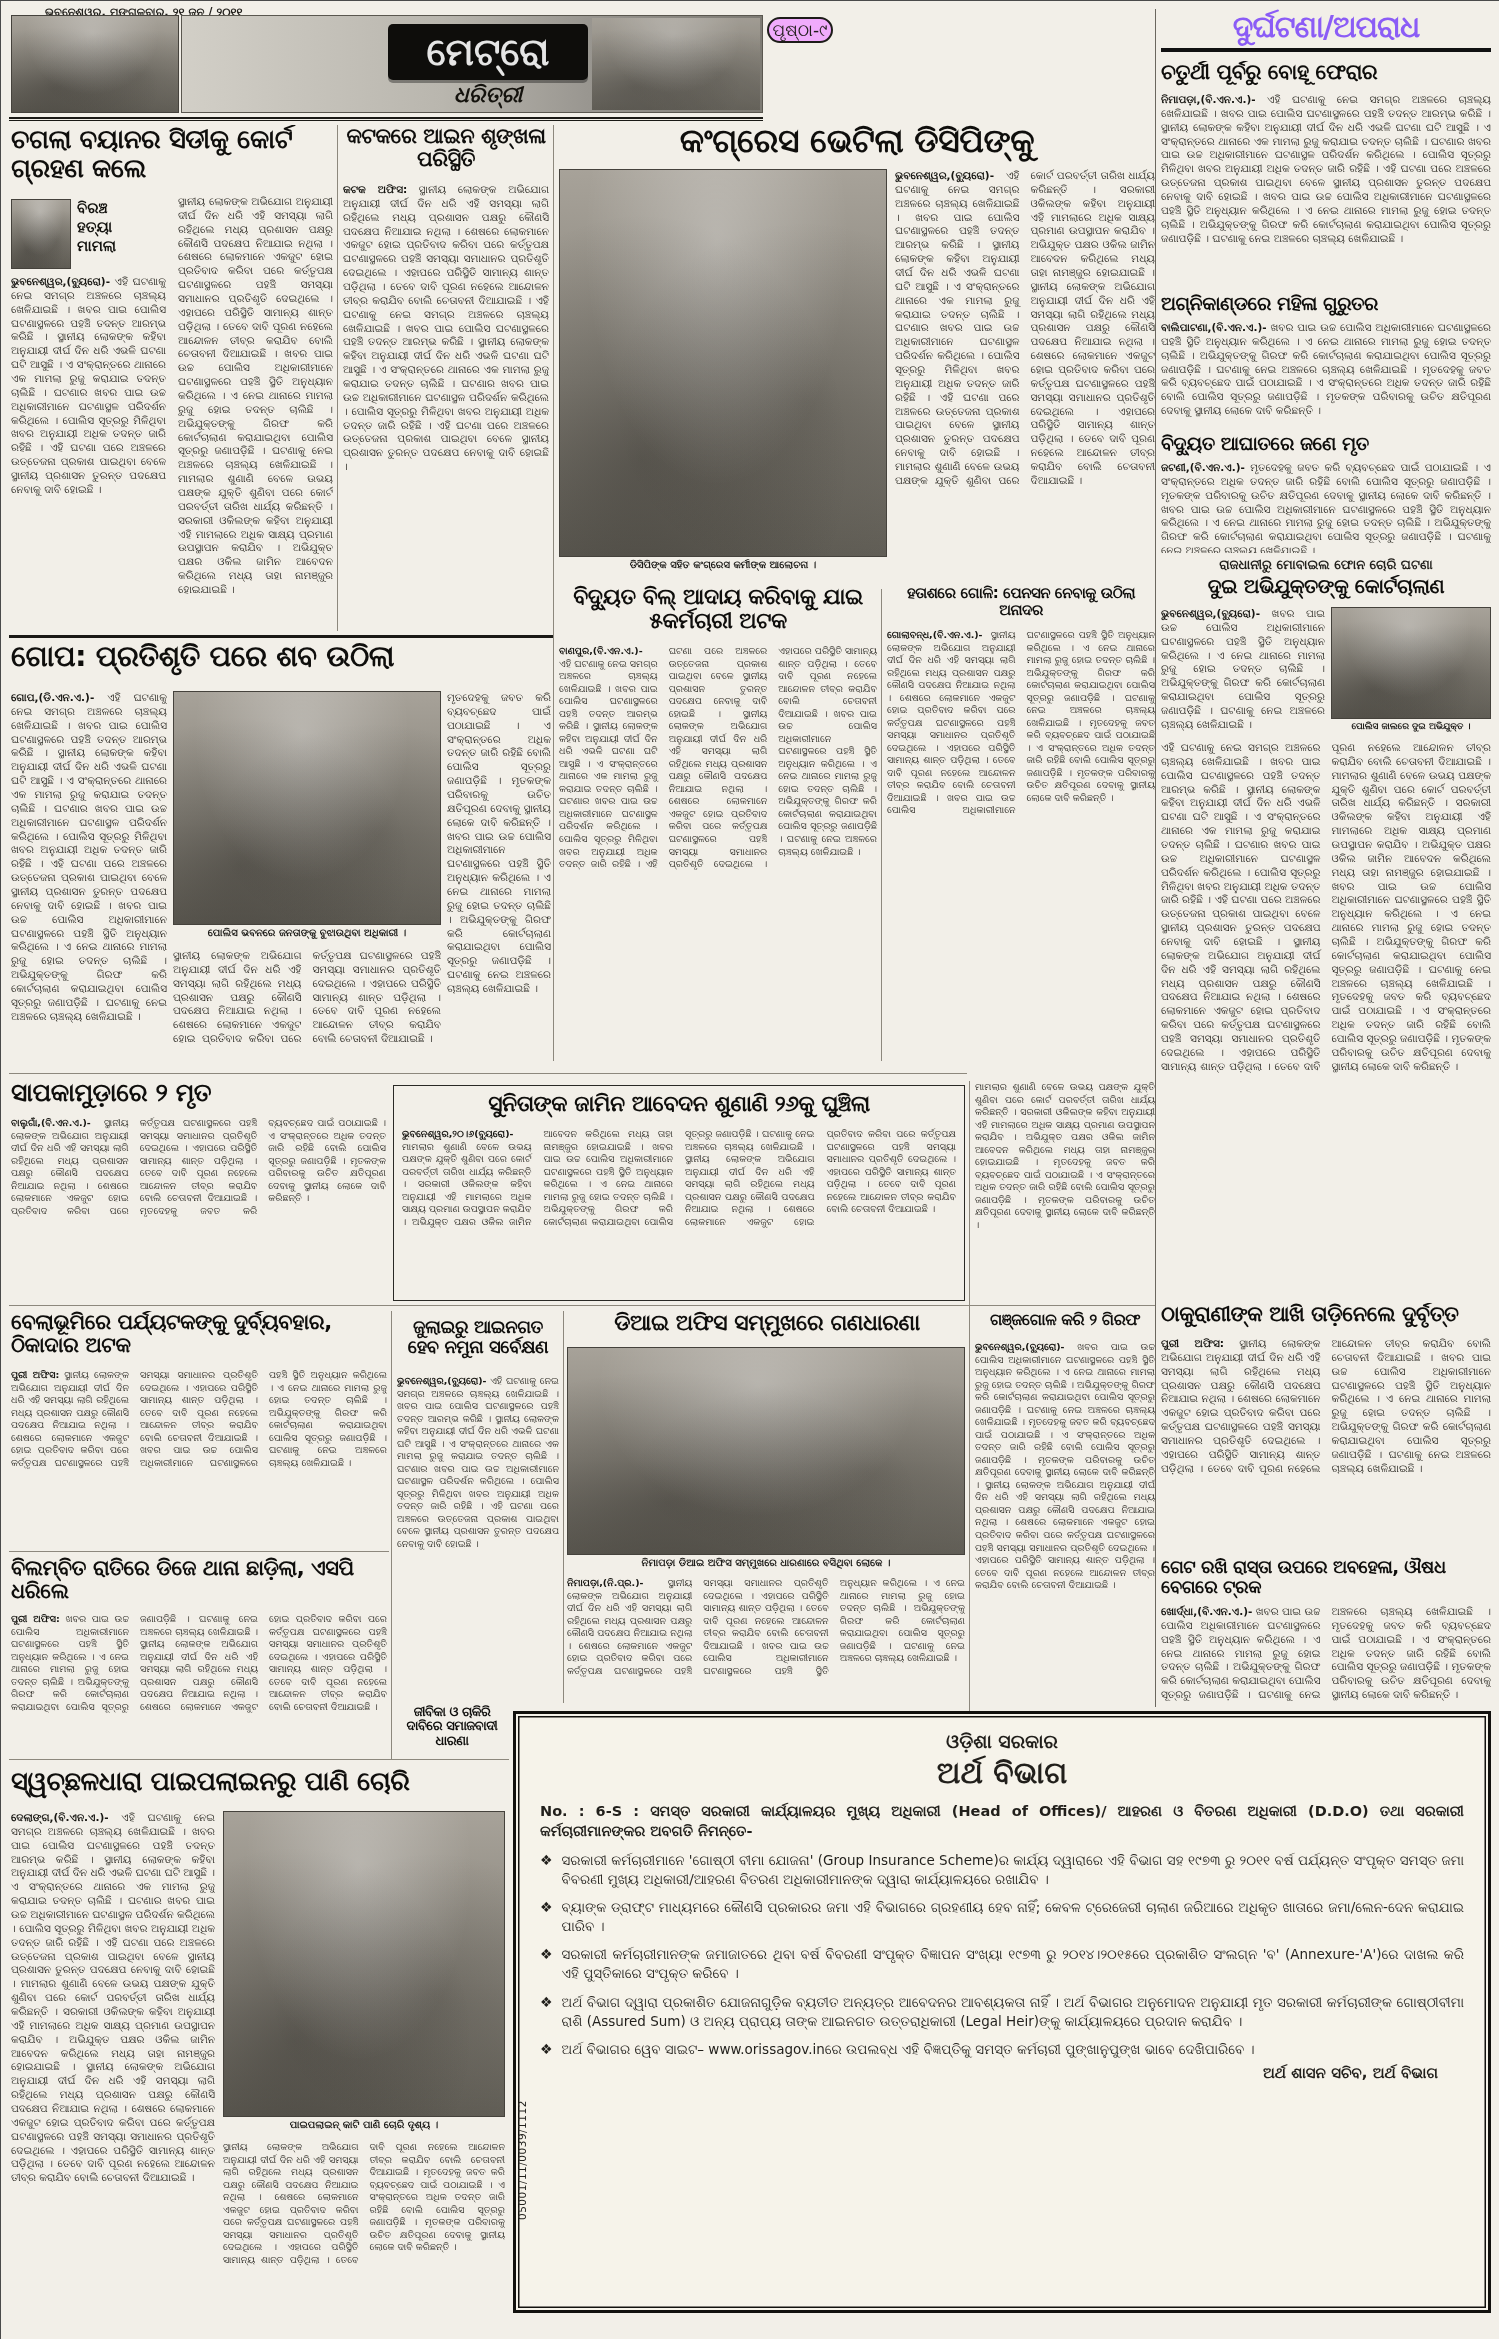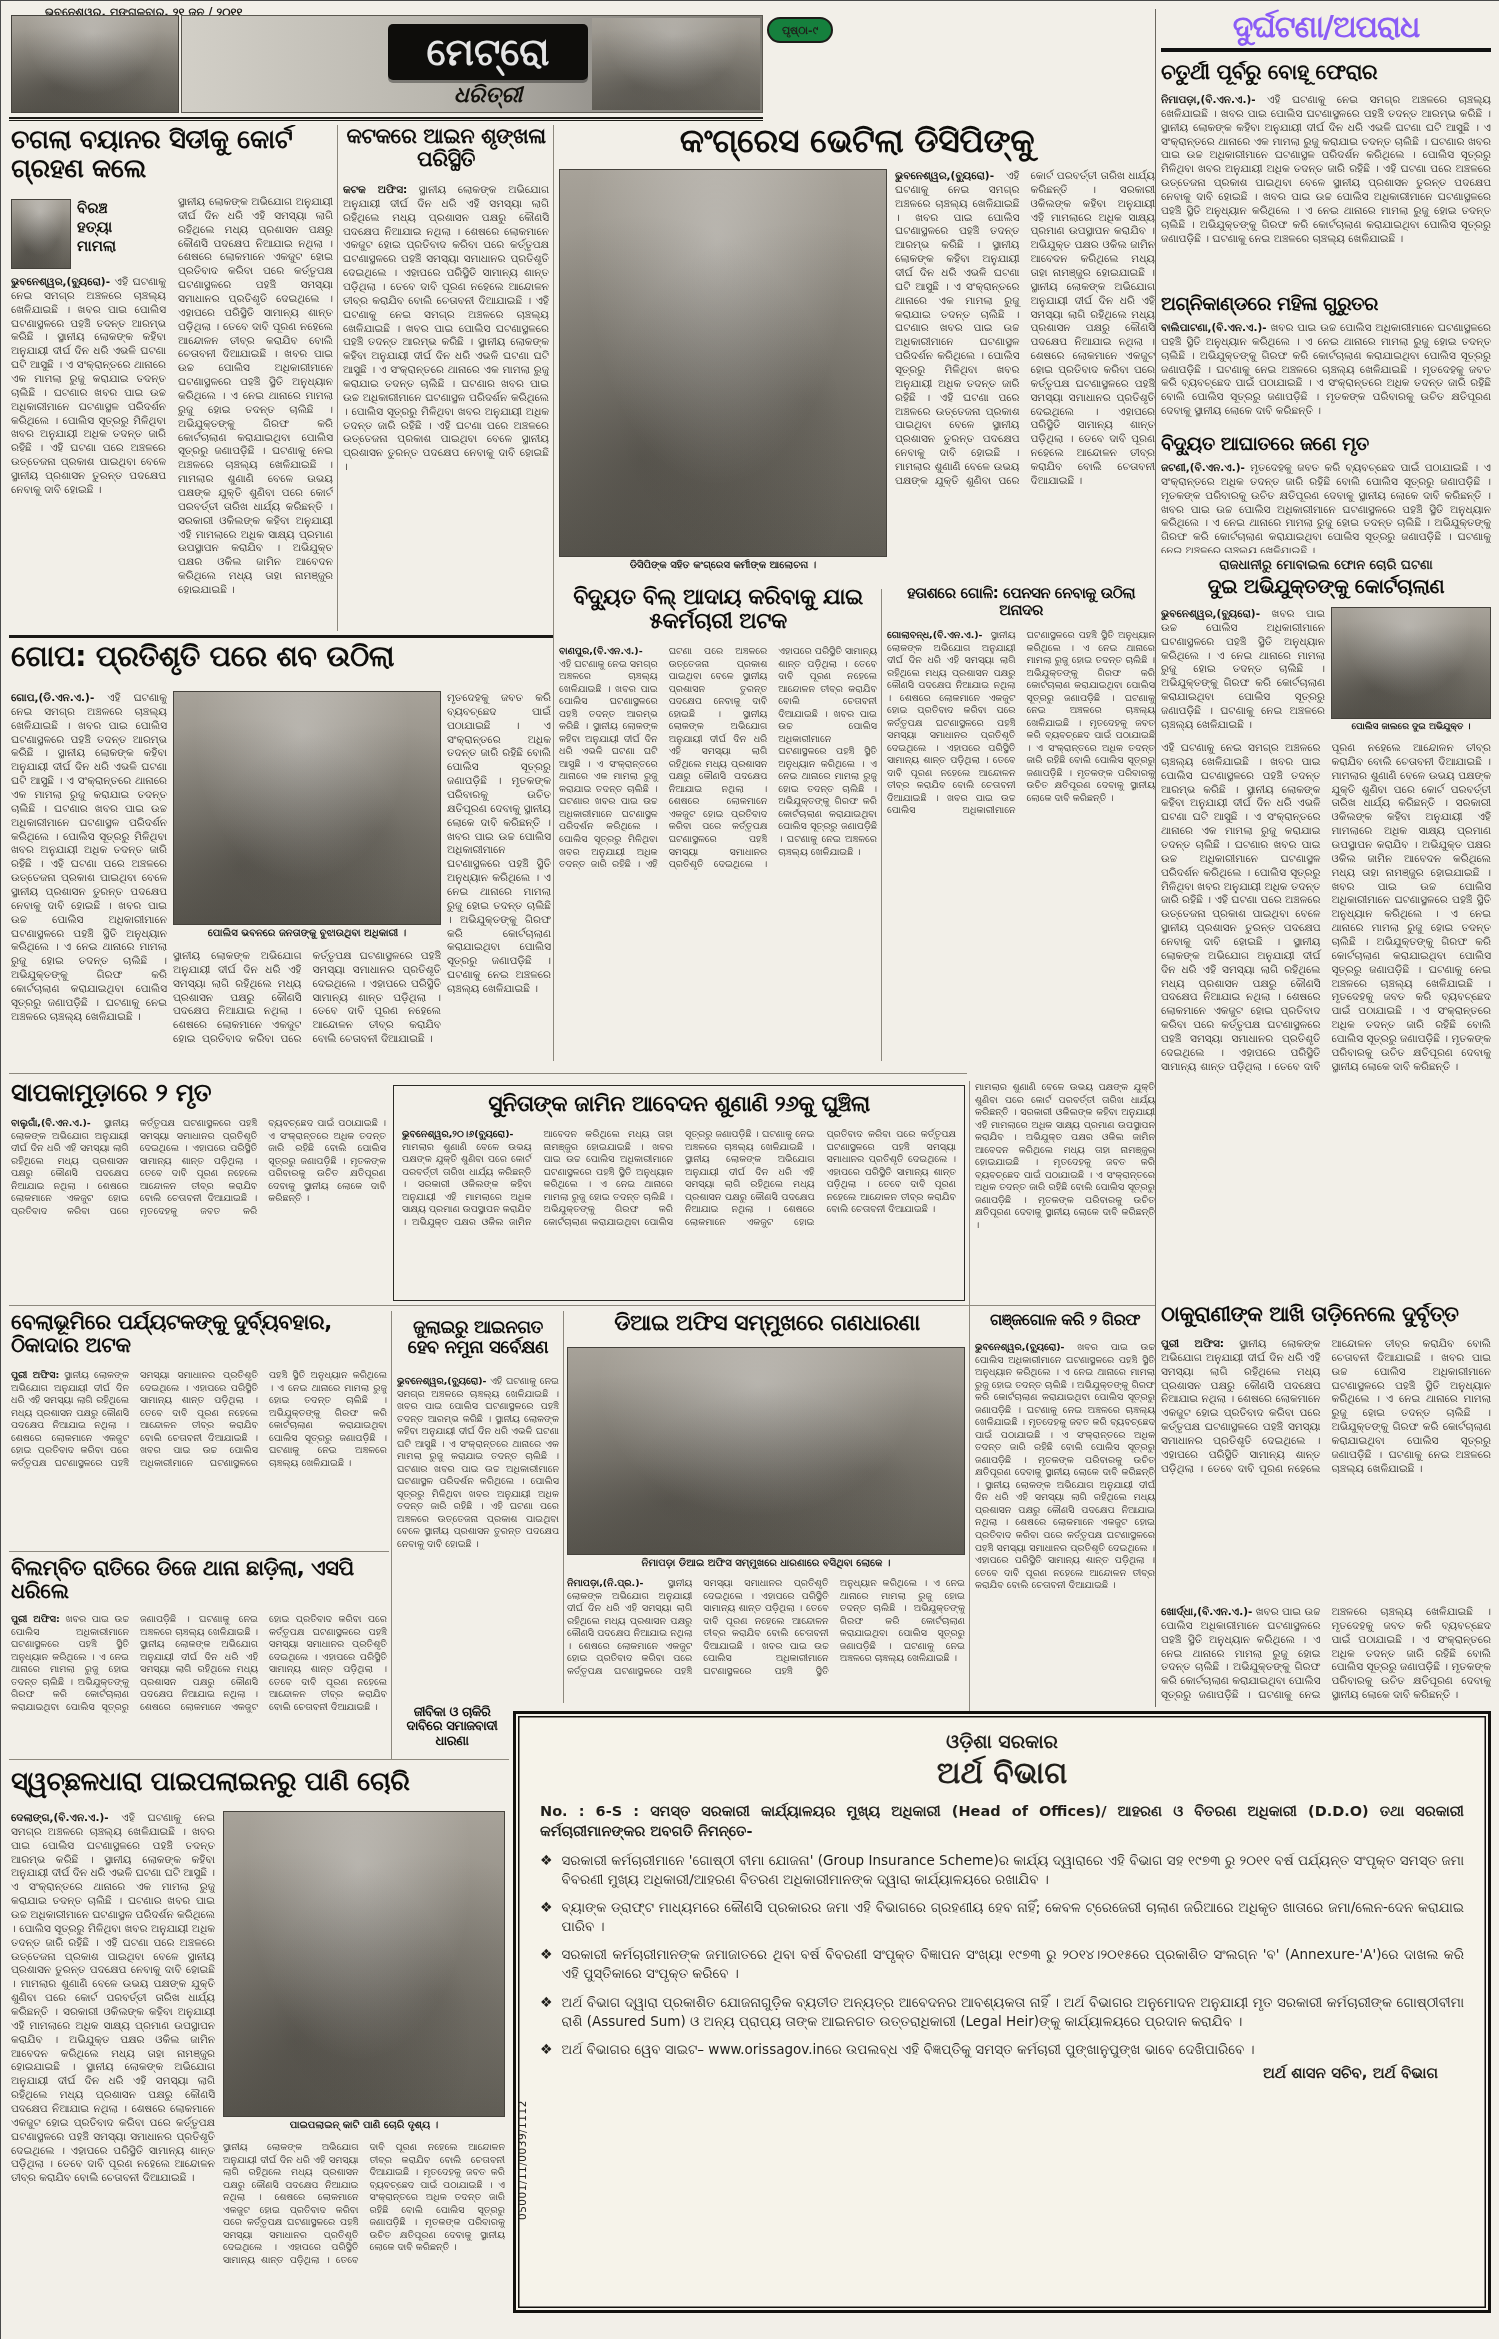--- a/index.html
+++ b/index.html
@@ -18,22 +18,22 @@
   .photo{border:1px solid #45423c;background:
      radial-gradient(ellipse at 48% 18%, rgba(255,255,255,.28), transparent 55%),
      radial-gradient(ellipse at 25% 75%, rgba(20,18,15,.30), transparent 60%),
      radial-gradient(ellipse at 75% 60%, rgba(30,28,24,.22), transparent 55%),
      linear-gradient(180deg,#a7a299 0%,#87837a 55%,#615e56 100%);}
   .cap{font-size:10px;font-weight:bold;text-align:center;color:#1c1b18;overflow:hidden;}
   .vline{border-left:1px solid #8d887d;width:0;}
   .hline{border-top:1px solid #8d887d;height:0;}
   .thick{border-top:3px solid #1a1915;height:0;}
   .mast-rule{border-top:2px solid #1a1915;border-bottom:1px solid #1a1915;height:4px;}
-  .pill{border:2px solid #1d1c19;border-radius:14px;background:#15803d;
-        display:flex;align-items:center;justify-content:center;font-weight:bold;font-size:11px;}
+  .pill{border:2px solid #1d1c19;border-radius:14px;background:#f0abfc;
+        display:flex;align-items:center;justify-content:center;font-weight:normal;font-size:17px;}
   .collage{background:linear-gradient(90deg,#d2cfc7 0%,#b9b6ae 45%,#999690 70%,#7e7b74 100%);
            border:1px solid #5a574f;}
   .logo-box{position:absolute;background:#0e0d0b;color:#e5e5e5;border-radius:5px;
             display:flex;align-items:center;justify-content:center;font-size:38px;font-weight:bold;
             box-shadow:0 3px 0 rgba(0,0,0,.35);}
   .logo-sub{position:absolute;font-style:italic;font-weight:bold;font-size:22px;color:#14120d;text-align:center;}
   .rail-hd{font-size:30px;font-weight:bold;letter-spacing:-1px;border-bottom:4px solid #111;
            padding-bottom:3px;color:#8b5cf6;}
   .kicker{font-size:13px;font-weight:bold;text-align:center;}
   .inset{display:flex;gap:6px;margin:4px 0 6px 0;}
@@ -114,20 +114,21 @@
       <span>ମୃତଦେହକୁ ଜବତ କରି ବ୍ୟବଚ୍ଛେଦ ପାଇଁ ପଠାଯାଇଛି । ଏ ସଂକ୍ରାନ୍ତରେ ଅଧିକ ତଦନ୍ତ ଜାରି ରହିଛି ବୋଲି ପୋଲିସ ସୂତ୍ରରୁ ଜଣାପଡ଼ିଛି । ମୃତକଙ୍କ ପରିବାରକୁ ଉଚିତ କ୍ଷତିପୂରଣ ଦେବାକୁ ସ୍ଥାନୀୟ ଲୋକେ ଦାବି କରିଛନ୍ତି ।</span>
     </div>
 
     <div class="abs hl" style="left:0;top:1294px;width:330px;height:30px;font-size:21px;">ଠାକୁରାଣୀଙ୍କ ଆଖି ତାଡ଼ିନେଲେ ଦୁର୍ବୃତ୍ତ</div>
     <div class="abs body c2" style="left:0;top:1328px;width:330px;height:216px;">
       <span class="dl">ପୁରୀ ଅଫିସ:</span>
       <span>ସ୍ଥାନୀୟ ଲୋକଙ୍କ ଅଭିଯୋଗ ଅନୁଯାୟୀ ଦୀର୍ଘ ଦିନ ଧରି ଏହି ସମସ୍ୟା ଲାଗି ରହିଥିଲେ ମଧ୍ୟ ପ୍ରଶାସନ ପକ୍ଷରୁ କୌଣସି ପଦକ୍ଷେପ ନିଆଯାଇ ନଥିଲା । ଶେଷରେ ଲୋକମାନେ ଏକଜୁଟ ହୋଇ ପ୍ରତିବାଦ କରିବା ପରେ କର୍ତ୍ତୃପକ୍ଷ ଘଟଣାସ୍ଥଳରେ ପହଞ୍ଚି ସମସ୍ୟା ସମାଧାନର ପ୍ରତିଶୃତି ଦେଇଥିଲେ । ଏହାପରେ ପରିସ୍ଥିତି ସାମାନ୍ୟ ଶାନ୍ତ ପଡ଼ିଥିଲା । ତେବେ ଦାବି ପୂରଣ ନହେଲେ ଆନ୍ଦୋଳନ ତୀବ୍ର କରାଯିବ ବୋଲି ଚେତାବନୀ ଦିଆଯାଇଛି ।</span>
       <span>ଖବର ପାଇ ଉଚ୍ଚ ପୋଲିସ ଅଧିକାରୀମାନେ ଘଟଣାସ୍ଥଳରେ ପହଞ୍ଚି ସ୍ଥିତି ଅନୁଧ୍ୟାନ କରିଥିଲେ । ଏ ନେଇ ଥାନାରେ ମାମଲା ରୁଜୁ ହୋଇ ତଦନ୍ତ ଚାଲିଛି । ଅଭିଯୁକ୍ତଙ୍କୁ ଗିରଫ କରି କୋର୍ଟଚାଲାଣ କରାଯାଇଥିବା ପୋଲିସ ସୂତ୍ରରୁ ଜଣାପଡ଼ିଛି । ଘଟଣାକୁ ନେଇ ଅଞ୍ଚଳରେ ଚାଞ୍ଚଲ୍ୟ ଖେଳିଯାଇଛି ।</span>
     </div>
 
+    <div class="abs hl" style="left:0;top:1548px;width:330px;height:44px;font-size:18px;">ଗେଟ ରଖି ରାସ୍ତା ଉପରେ ଅବହେଳା, ଔଷଧ ବେଗରେ ଟ୍ରକ</div>
     <div class="abs body c2" style="left:0;top:1596px;width:330px;height:98px;">
       <span class="dl">ଖୋର୍ଦ୍ଧା,(ବି.ଏନ.ଏ.)-</span>
       <span>ଖବର ପାଇ ଉଚ୍ଚ ପୋଲିସ ଅଧିକାରୀମାନେ ଘଟଣାସ୍ଥଳରେ ପହଞ୍ଚି ସ୍ଥିତି ଅନୁଧ୍ୟାନ କରିଥିଲେ । ଏ ନେଇ ଥାନାରେ ମାମଲା ରୁଜୁ ହୋଇ ତଦନ୍ତ ଚାଲିଛି । ଅଭିଯୁକ୍ତଙ୍କୁ ଗିରଫ କରି କୋର୍ଟଚାଲାଣ କରାଯାଇଥିବା ପୋଲିସ ସୂତ୍ରରୁ ଜଣାପଡ଼ିଛି । ଘଟଣାକୁ ନେଇ ଅଞ୍ଚଳରେ ଚାଞ୍ଚଲ୍ୟ ଖେଳିଯାଇଛି ।</span>
       <span>ମୃତଦେହକୁ ଜବତ କରି ବ୍ୟବଚ୍ଛେଦ ପାଇଁ ପଠାଯାଇଛି । ଏ ସଂକ୍ରାନ୍ତରେ ଅଧିକ ତଦନ୍ତ ଜାରି ରହିଛି ବୋଲି ପୋଲିସ ସୂତ୍ରରୁ ଜଣାପଡ଼ିଛି । ମୃତକଙ୍କ ପରିବାରକୁ ଉଚିତ କ୍ଷତିପୂରଣ ଦେବାକୁ ସ୍ଥାନୀୟ ଲୋକେ ଦାବି କରିଛନ୍ତି ।</span>
     </div>
   </div>
 
   <div class="abs hl" style="left:10px;top:124px;width:322px;height:64px;font-size:26px;">ଚଗଲା ବୟାନର ସିଡୀକୁ କୋର୍ଟ ଗ୍ରହଣ କଲେ</div>
   <div class="abs" style="left:10px;top:194px;width:322px;height:440px;display:flex;gap:12px;">
     <div class="body" style="width:155px;height:440px;">

